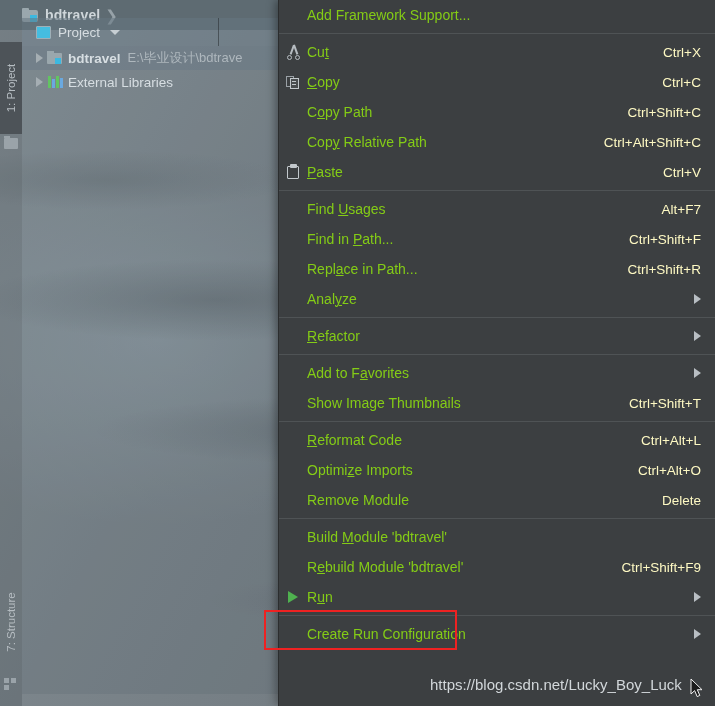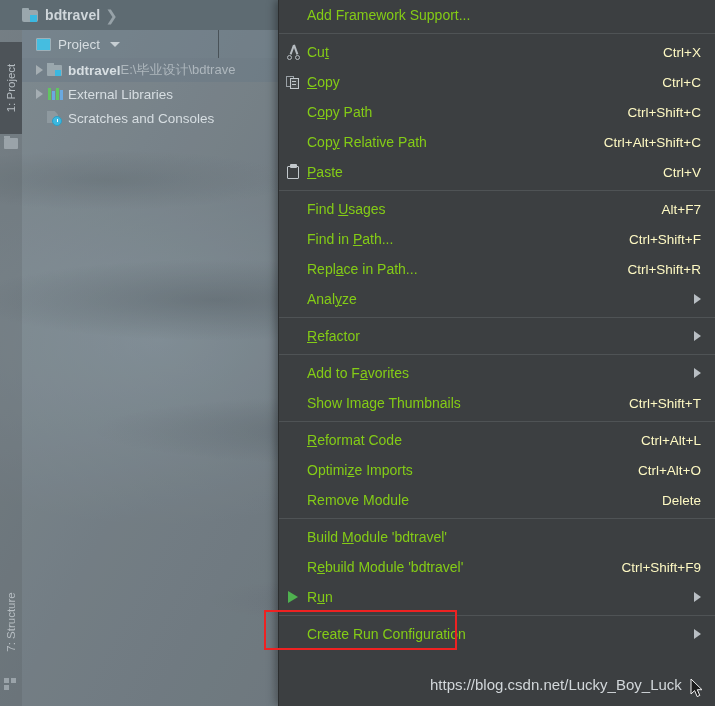--- a/index.html
+++ b/index.html
@@ -98,21 +98,21 @@
   }
   .stripe-ic-struct i {
     position: absolute; display: block; background: #9aa3a9; width: 5px; height: 5px;
   }
   .stripe-ic-struct i:nth-child(1) { left: 0; top: 0; }
   .stripe-ic-struct i:nth-child(2) { left: 7px; top: 0; }
   .stripe-ic-struct i:nth-child(3) { left: 0; top: 7px; }
 
   
   .toolwin {
-    position: absolute; left: 22px; top: 30px; width: 258px; height: 676px;
+    position: absolute; left: 22px; top: 18px; width: 258px; height: 676px;
     background: rgba(86,100,110,0.22);
   }
   .toolwin-header {
     position: absolute; left: 0; top: 0; width: 258px; height: 28px;
     background: rgba(108,126,138,0.40);
     display: flex; align-items: center; padding-left: 14px; box-sizing: border-box;
   }
   .tw-ic {
     width: 15px; height: 13px; border: 1px solid #9fb0b8; box-sizing: border-box;
     background: #45bde0; margin-right: 7px; border-radius: 1px; flex: none;
@@ -159,21 +159,21 @@
   .ic-scratch .clk {
     position: absolute; left: 6px; top: 6px; width: 10px; height: 10px; border-radius: 50%;
     background: #3cb8e0; border: 1px solid #2e9ec3; box-sizing: border-box;
   }
   .ic-scratch .clk::after {
     content: ""; position: absolute; left: 4px; top: 1.5px; width: 1px; height: 3.5px; background: #fff;
   }
 
   .tree-label { font-size: 13.5px; color: #d7dee2; }
   .tree-label.bold { font-weight: bold; }
-  .tree-path { font-size: 13px; color: #aeb7bd; white-space: nowrap; }
+  .tree-path { font-size: 13px; color: #aeb7bd; margin-left: 7px; white-space: nowrap; }
 
   
   .ctx {
     position: absolute; left: 278px; top: 0; width: 437px; height: 706px;
     background: #3c3f41;
     border-left: 1px solid #2b2d2e;
     box-shadow: -3px 0 8px rgba(0,0,0,0.35);
     box-sizing: border-box;
     overflow: hidden;
   }
@@ -331,28 +331,20 @@
             <i></i>
           </span>
           <span class="tree-ic ic-lib">
             <i></i>
             <i></i>
             <i></i>
             <i></i>
           </span>
           <span class="tree-label">External Libraries</span>
         </div>
-        <div class="tree-row">
-          <span class="tw-arrow"></span>
-          <span class="tree-ic ic-scratch">
-            <span class="pg"></span>
-            <span class="clk"></span>
-          </span>
-          <span class="tree-label">Scratches and Consoles</span>
-        </div>
       </div>
   </div>
 
   <div class="ctx" id="ctx">
       <div class="mi">
         <span class="mi-ic"></span>
         <span class="mi-label">Add Framework Support...</span>
       </div>
       <div class="mi-sep"></div>
       <div class="mi">

